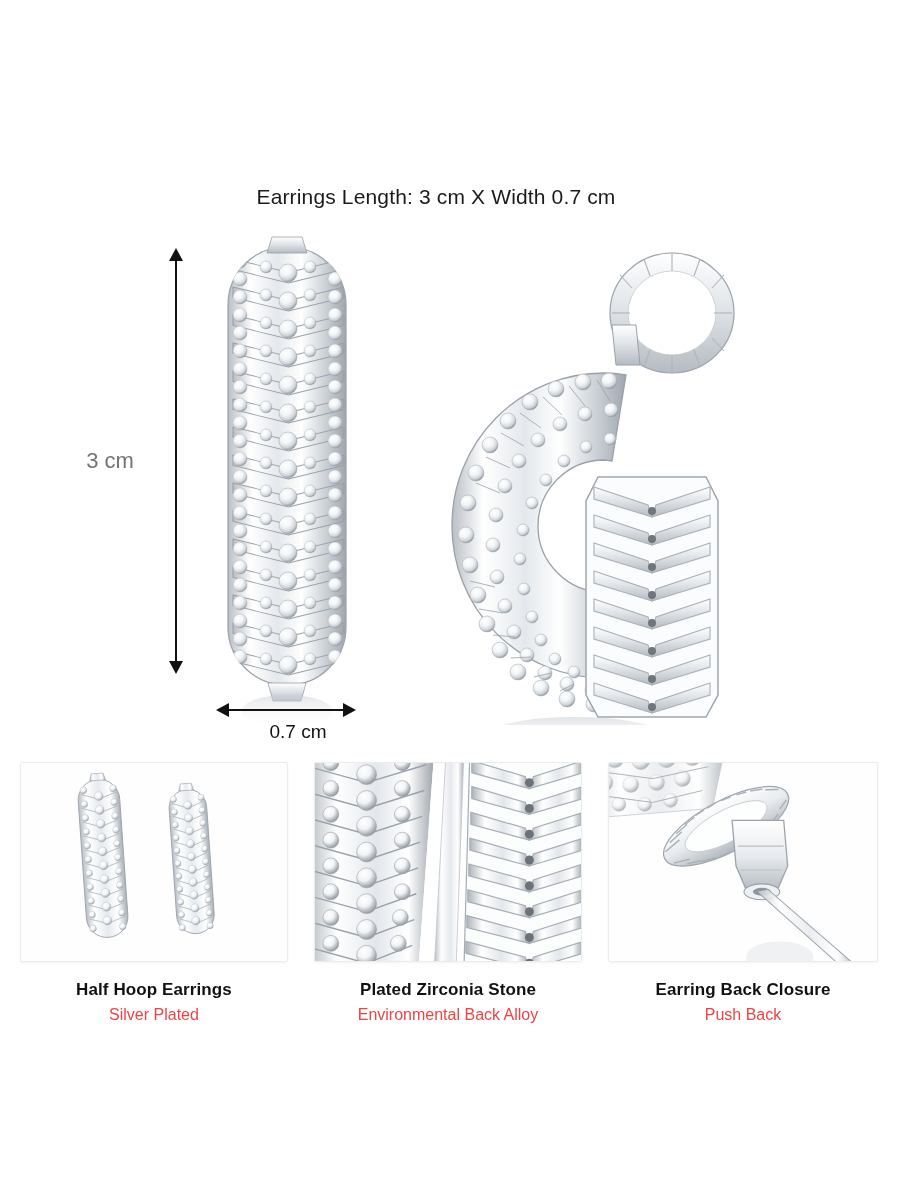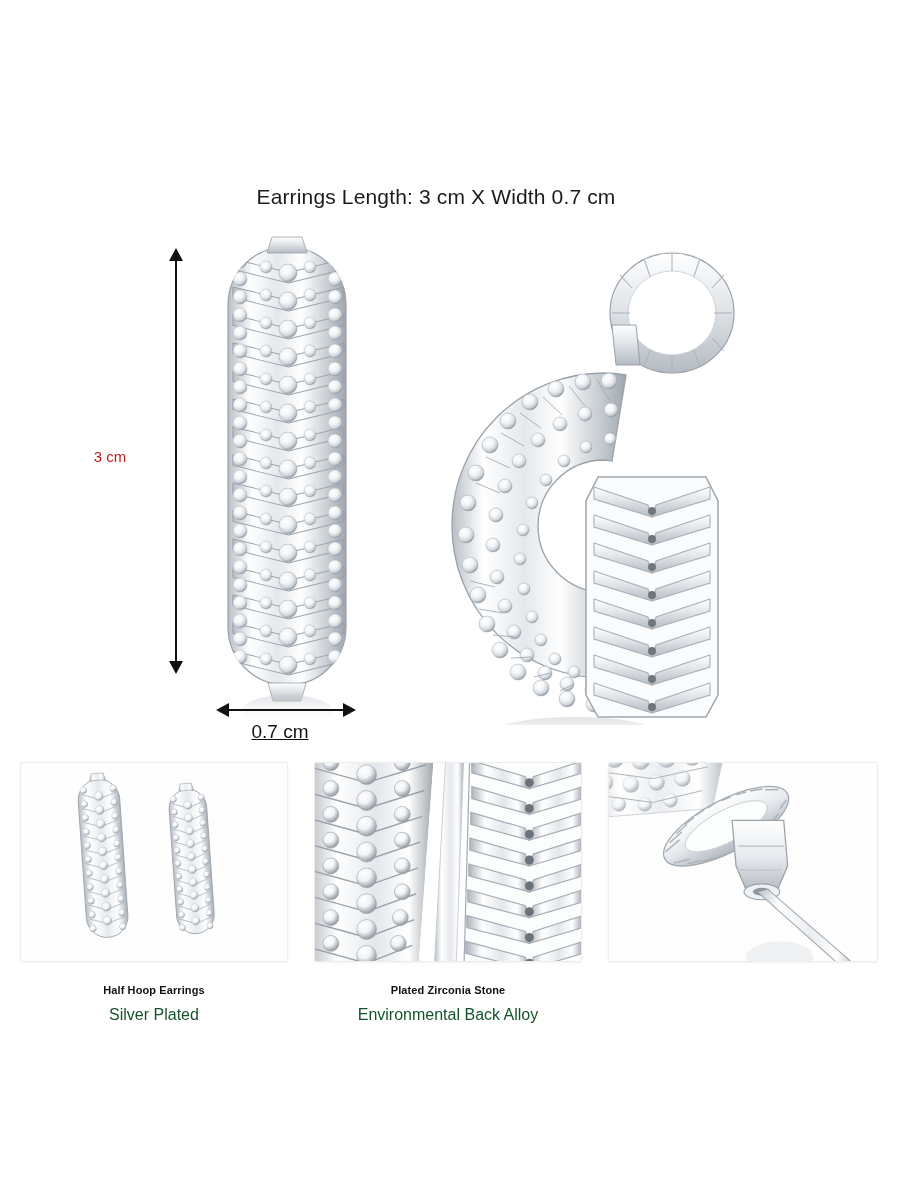--- a/index.html
+++ b/index.html
@@ -57,22 +57,22 @@
     width: 0; height: 0;
     border-left: 7px solid transparent;
     border-right: 7px solid transparent;
     border-top: 13px solid #111;
   }
   #height-label {
     position: absolute;
     left: 60px; top: 448px;
     width: 100px;
     text-align: center;
-    font-size: 15px;
-    color: #b91c1c;
+    font-size: 22px;
+    color: #737373;
   }
 
   #width-dim {
     position: absolute;
     left: 216px; top: 702px;
     width: 140px; height: 16px;
   }
   #width-dim .shaft {
     position: absolute;
     left: 9px; top: 7px;
@@ -90,26 +90,25 @@
   #width-dim .head-right {
     position: absolute;
     right: 0; top: 1px;
     width: 0; height: 0;
     border-top: 7px solid transparent;
     border-bottom: 7px solid transparent;
     border-left: 13px solid #111;
   }
   #width-label {
     position: absolute;
-    left: 200px; top: 721px;
+    left: 218px; top: 721px;
     width: 160px;
     text-align: center;
     font-size: 19px;
     color: #111;
-    text-decoration: underline;
   }
 
   
   #hero { position: absolute; left: 0; top: 225px; width: 900px; height: 500px; }
 
   .prod { position: absolute; }
 
   
   #panels {
     position: absolute;
@@ -135,30 +134,30 @@
   .caption {
     position: absolute;
     top: 978px;
     text-align: center;
   }
   #caption-0 { left: 20px;  width: 268px; }
   #caption-1 { left: 314px; width: 268px; }
   #caption-2 { left: 608px; width: 270px; }
 
   .caption .cap-title {
-    font-size: 11px;
+    font-size: 17px;
     font-weight: bold;
     color: #111;
     letter-spacing: 0.1px;
     line-height: 24px;
   }
   .caption .cap-sub {
     font-size: 16px;
     font-weight: 400;
-    color: #14532d;
+    color: #ef4444;
     line-height: 25px;
   }
 </style>
 </head>
 <body>
 
 <div id="stage">
 
   <div id="size-title">Earrings Length: 3 cm X Width 0.7 cm</div>
 
@@ -838,14 +837,18 @@
   <div class="caption" id="caption-0">
     <div class="cap-title">Half Hoop Earrings</div>
     <div class="cap-sub">Silver Plated</div>
   </div>
 
   <div class="caption" id="caption-1">
     <div class="cap-title">Plated Zirconia Stone</div>
     <div class="cap-sub">Environmental Back Alloy</div>
   </div>
 
+  <div class="caption" id="caption-2">
+    <div class="cap-title">Earring Back Closure</div>
+    <div class="cap-sub">Push Back</div>
+  </div>
 
 </div>
 
 </body></html>

